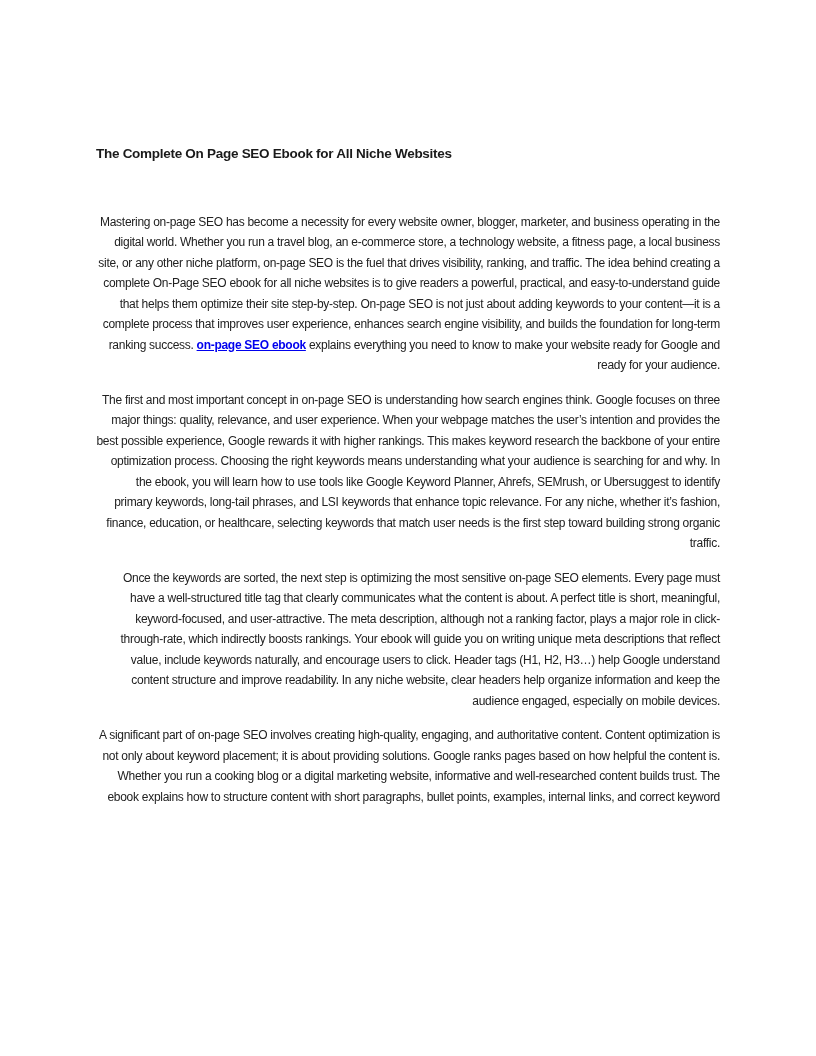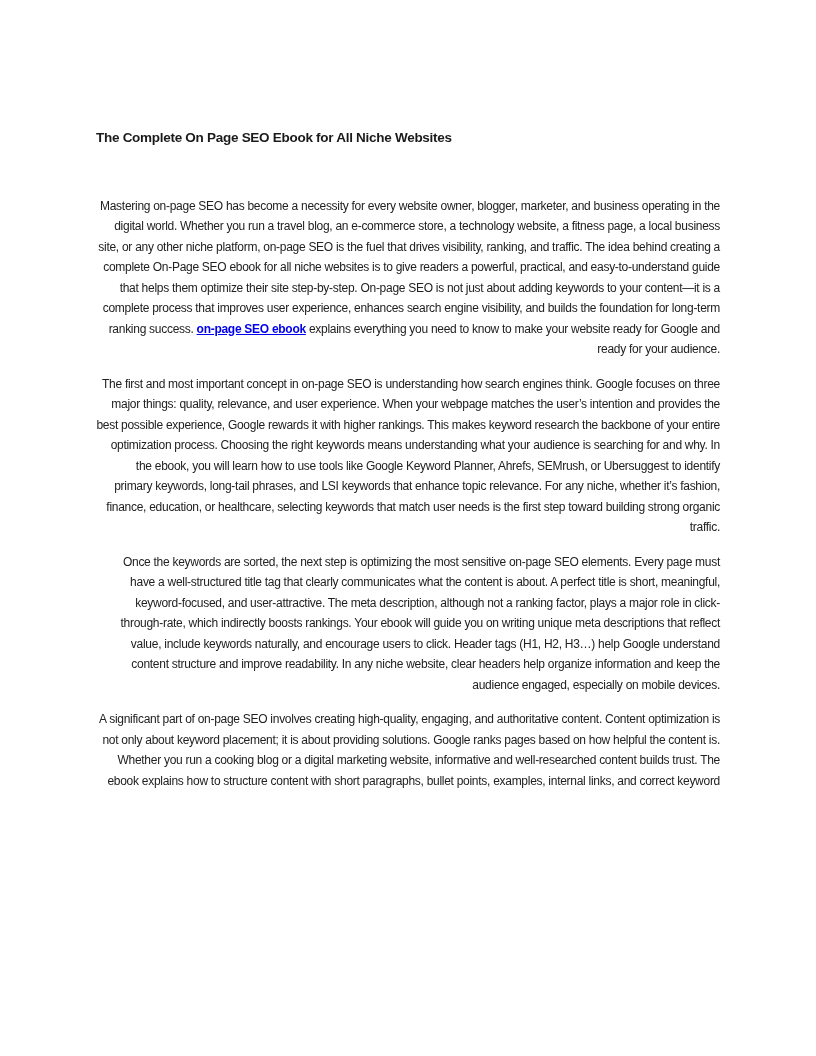--- a/index.html
+++ b/index.html
@@ -4,21 +4,21 @@
 <style>
   html, body {
     margin: 0;
     padding: 0;
     background: #ffffff;
   }
   .page {
     position: relative;
     width: 816px;
     height: 796px;
-    margin: 0 auto;
+    margin: 16px auto;
     background: #ffffff;
     box-sizing: border-box;
     padding: 128px 96px 40px 96px;
     overflow: hidden;
     font-family: "Liberation Sans", "DejaVu Sans", sans-serif;
     color: #212121;
   }
   .doc-title {
     font-size: 13.5px;
     font-weight: bold;

